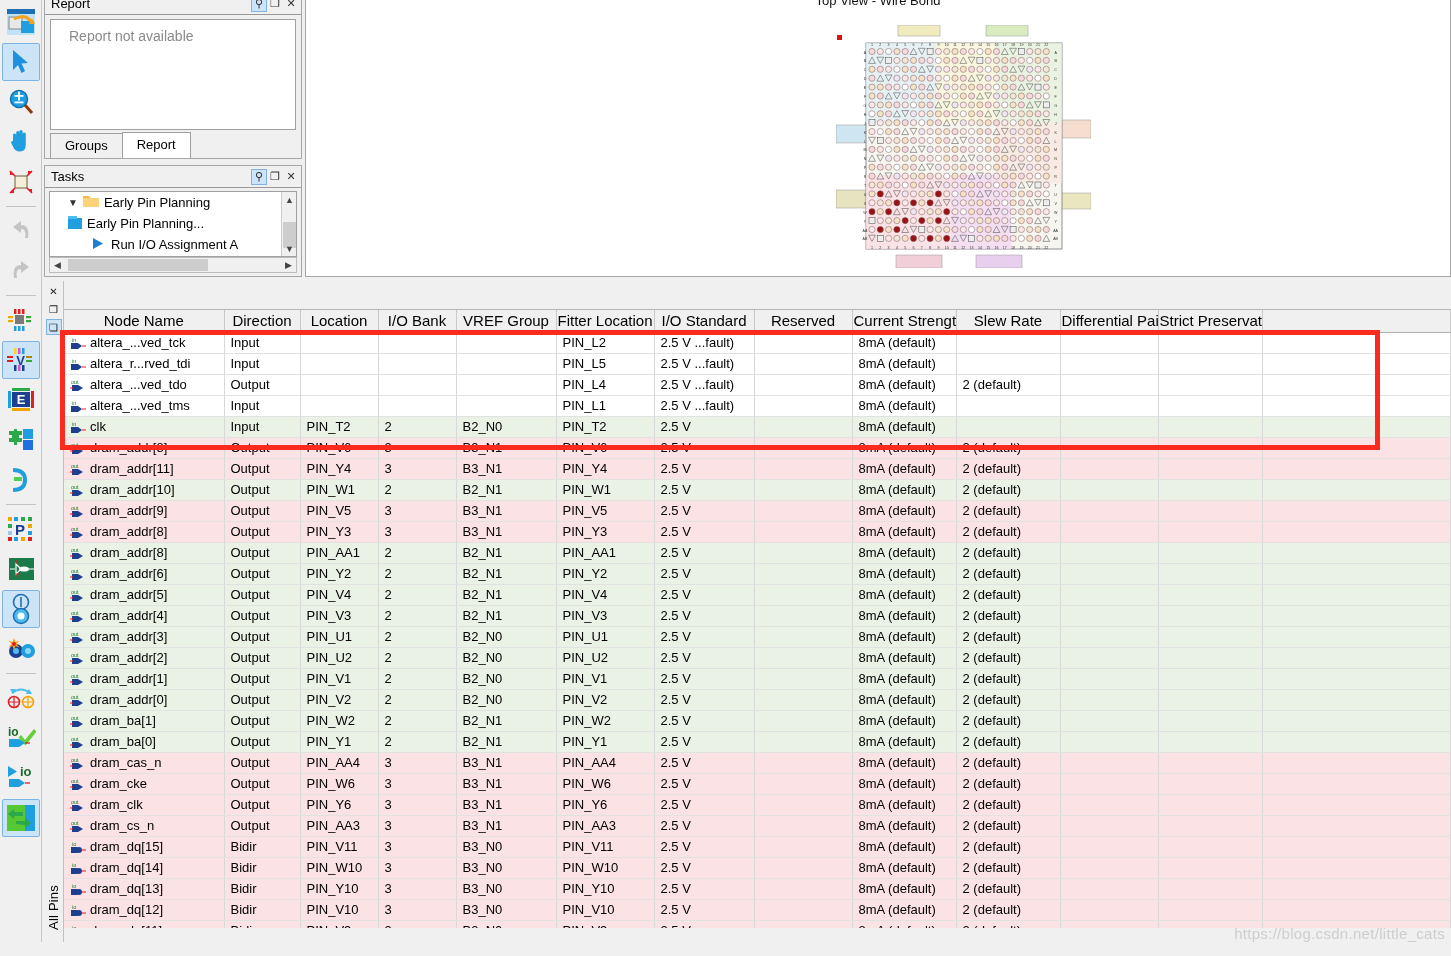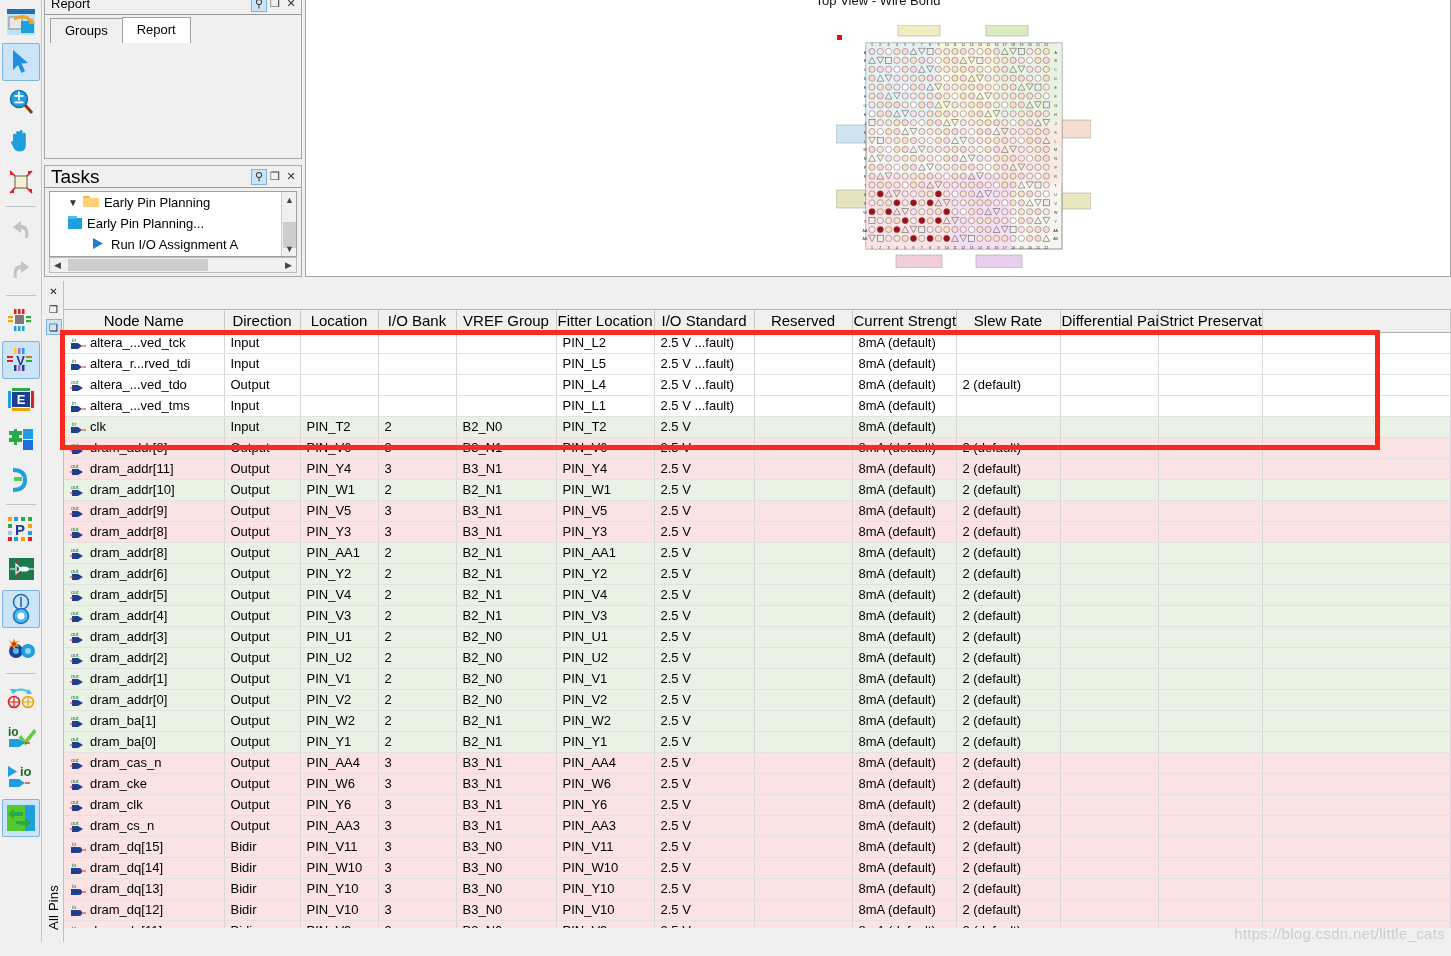--- a/index.html
+++ b/index.html
@@ -60,21 +60,21 @@
   
   #tasks-panel {
     position: absolute; left: 44px; top: 165px; width: 258px; height: 112px;
     background: #f0f0f0; border: 1px solid #a6a6a6;
     display: flex; flex-direction: column;
   }
   #tasks-title-bar {
     height: 22px; display: flex; align-items: center;
     padding: 0 2px 0 6px; border-bottom: 1px solid #999;
   }
-  #tasks-title-bar .ttl { flex: 1; font-size: 19px; }
+  #tasks-title-bar .ttl { flex: 1; font-size: 13px; }
   #tasks-body {
     flex: 1; margin: 3px 4px 0 4px; background: #fff; border: 1px solid #a0a0a0;
     position: relative; overflow: hidden;
   }
   .task-row { display: flex; align-items: center; height: 21px; padding-left: 4px; font-size: 13px; white-space: nowrap; }
   #tasks-vscroll { position: absolute; right: 0; top: 0; width: 15px; bottom: 0; background: #f0f0f0; border-left: 1px solid #ccc; }
   .sc-arrow { width: 15px; height: 15px; display:flex; align-items:center; justify-content:center; font-size:9px; color:#444; }
   #tasks-vthumb { position: absolute; top: 30px; left: 1px; width: 13px; height: 26px; background: #cdcdcd; }
   #tasks-hscroll { height: 16px; margin: 0 4px 3px 4px; background: #f0f0f0; border: 1px solid #bbb; display: flex; align-items: center; position: relative; }
   #tasks-hthumb { position: absolute; left: 18px; width: 140px; height: 12px; background: #cdcdcd; }
@@ -380,20 +380,21 @@
 
   </div>
 
   <div id="report-panel">
     <div id="report-title-bar">
       <div class="ttl">Report</div>
       <div class="wbtn pinned">⚲</div>
       <div class="wbtn">❐</div>
       <div class="wbtn">✕</div>
     </div>
+    <div id="report-body">Report not available</div>
     <div id="report-tabs">
       <div class="rtab">Groups</div>
       <div class="rtab active">Report</div>
     </div>
   </div>
 
   <div id="tasks-panel">
     <div id="tasks-title-bar">
       <div class="ttl">Tasks</div>
       <div class="wbtn pinned">⚲</div>

